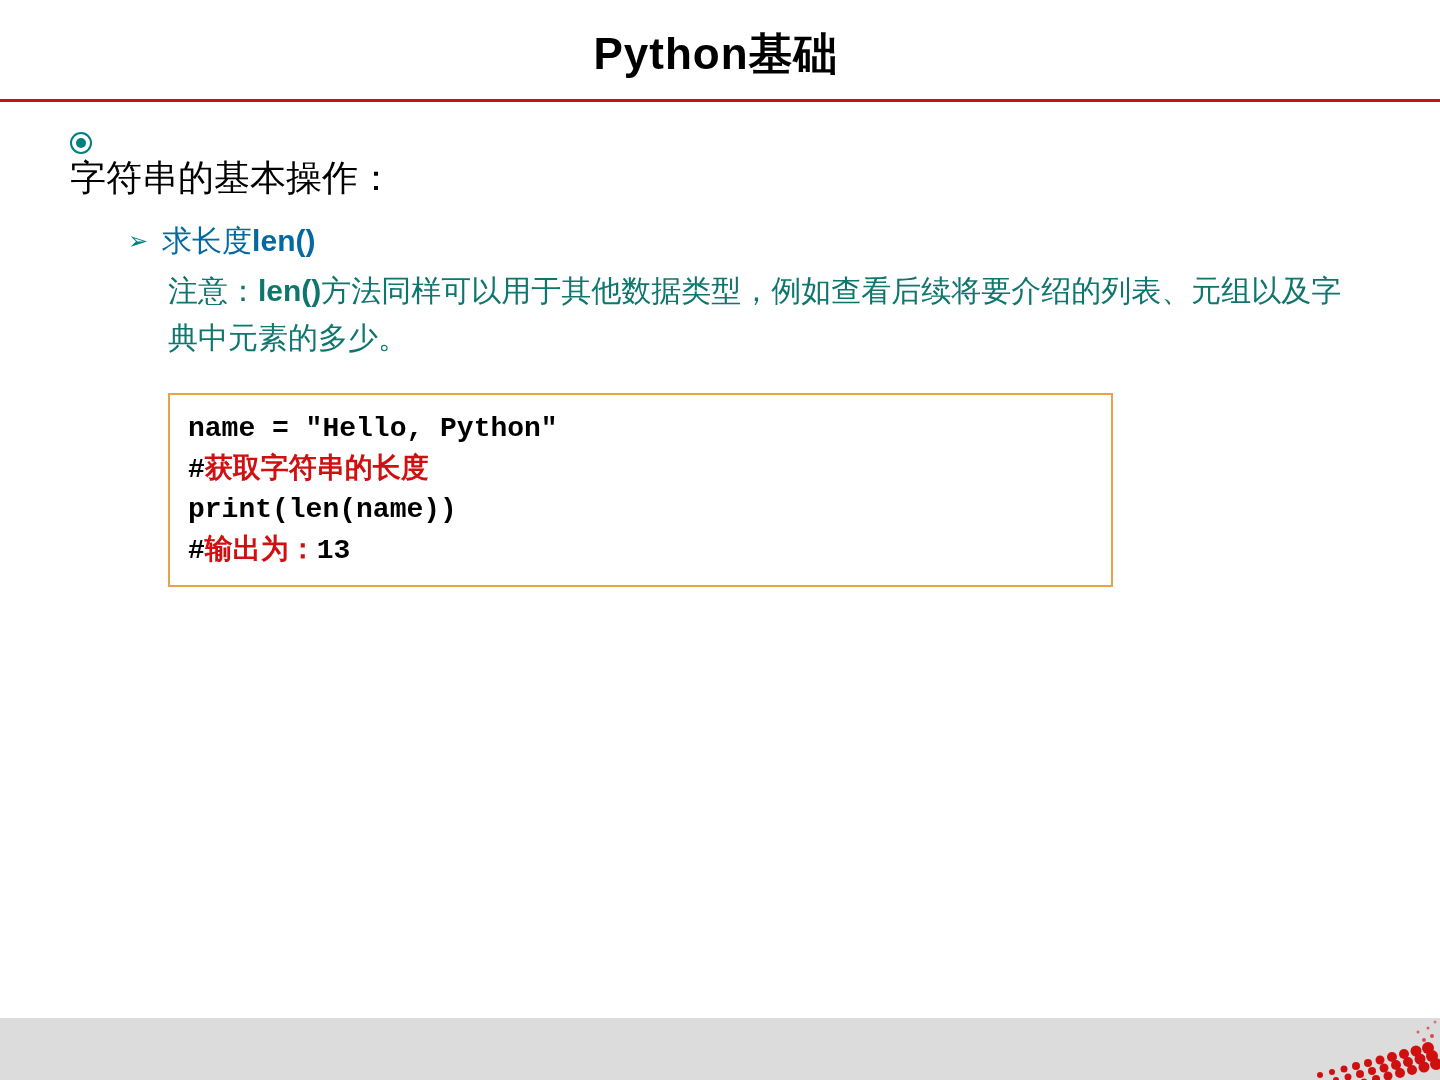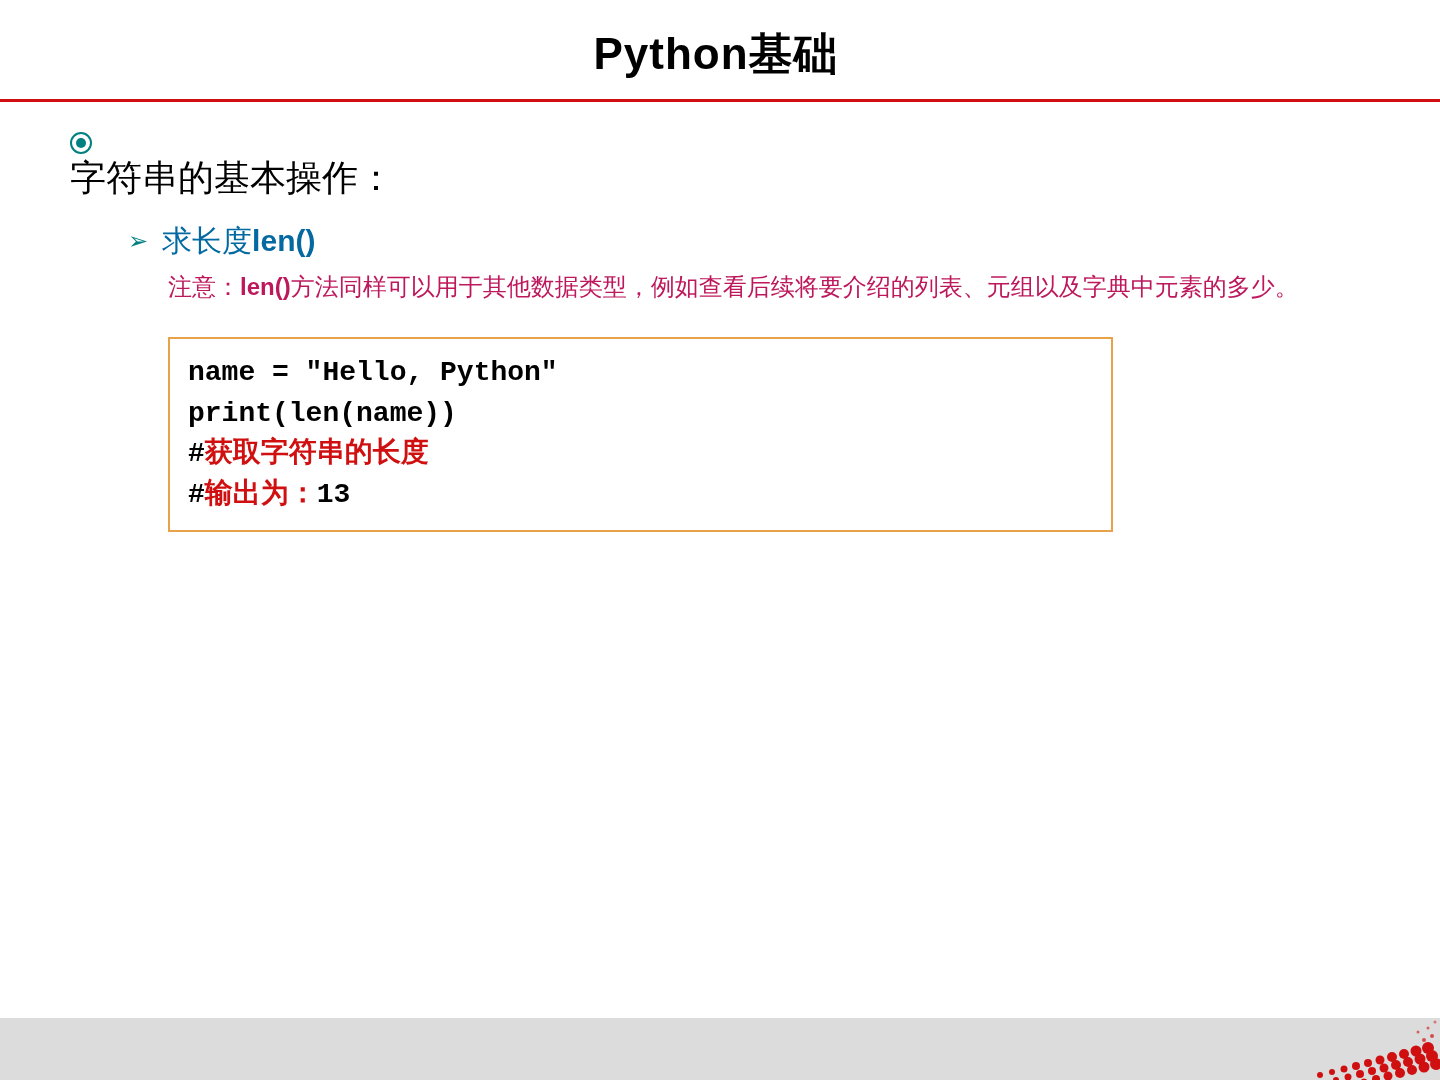--- a/index.html
+++ b/index.html
@@ -68,22 +68,22 @@
       margin-top: 6px;
       flex-shrink: 0;
     }
     .sub-bullet-text {
       font-size: 30px;
       color: #0369a1;
     }
     .sub-bullet-bold { font-weight: bold; }
     .note-text {
       margin-left: 98px;
-      font-size: 24px;
-      color: #be185d;
+      font-size: 30px;
+      color: #0f766e;
       line-height: 1.55;
       max-width: 1200px;
     }
     .code-box {
       margin: 32px 0 0 98px;
       width: 945px;
       border: 2px solid #e8a24a;
       padding: 14px 18px 14px 18px;
       font-family: "Courier New", monospace;
       font-size: 28px;
@@ -131,22 +131,22 @@
       <span>求长度</span><span class="sub-bullet-bold">len()</span>
     </span>
   </div>
 
   <div class="note-text">
     <span>注意：</span><span class="sub-bullet-bold">len()</span><span>方法同样可以用于其他数据类型，例如查看后续将要介绍的列表、元组以及字典中元素的多少。</span>
   </div>
 
   <div class="code-box">
     <div class="code-line">name = "Hello, Python"</div>
+    <div class="code-line"><span>#</span><span class="code-red">获取字符串的长度</span></div>
     <div class="code-line">print(len(name))</div>
-    <div class="code-line"><span>#</span><span class="code-red">获取字符串的长度</span></div>
     <div class="code-line"><span>#</span><span class="code-red">输出为：</span><span>13</span></div>
   </div>
 </div>
 
 <div class="footer-band"></div>
 
 <div class="corner-decoration">
   <svg viewBox="0 0 170 90">
     <g fill="#d01010">
       <circle cx="50" cy="85" r="3"></circle>

